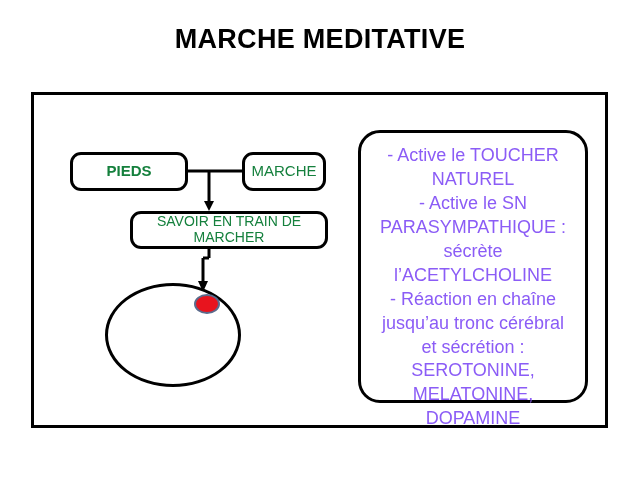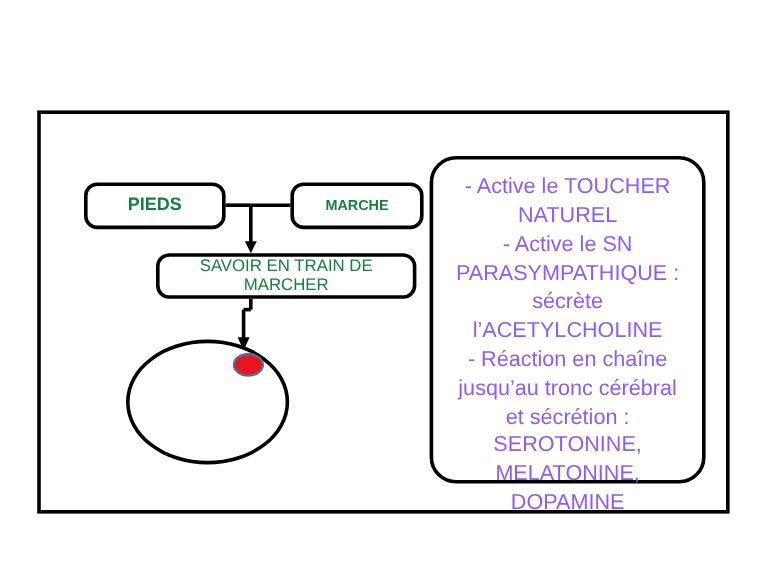--- a/index.html
+++ b/index.html
@@ -68,30 +68,30 @@
     top: 152px;
     width: 118px;
     height: 39px;
     font-size: 15px;
     font-weight: bold;
   }
 
   #box-marche {
     left: 242px;
     top: 152px;
-    width: 111px;
+    width: 84px;
     height: 39px;
-    font-size: 12px;
-    font-weight: bold;
+    font-size: 15px;
+    font-weight: normal;
   }
 
   #box-savoir {
     left: 130px;
     top: 211px;
-    width: 217px;
+    width: 198px;
     height: 38px;
     font-size: 14px;
     font-weight: normal;
     padding: 0 4px;
   }
 
   
   #info-panel {
     position: absolute;
     left: 358px;
@@ -150,20 +150,21 @@
     border-radius: 50%;
     background: #E8141E;
     border: 2px solid #5B6B8C;
   }
 </style>
 </head>
 <body>
 
 <div id="slide">
 
+  <div id="slide-title">MARCHE MEDITATIVE</div>
 
   <div id="outer-frame"></div>
 
   <svg id="connectors" viewBox="0 0 640 480" xmlns="http://www.w3.org/2000/svg">
     <g stroke="#000000" stroke-width="3" fill="none">
       <line x1="188" y1="171" x2="209" y2="171"></line>
       <line x1="242" y1="171" x2="209" y2="171"></line>
       <line x1="209" y1="171" x2="209" y2="203"></line>
       <line x1="209" y1="249" x2="209" y2="258"></line>
       <line x1="209" y1="258" x2="203" y2="258"></line>

